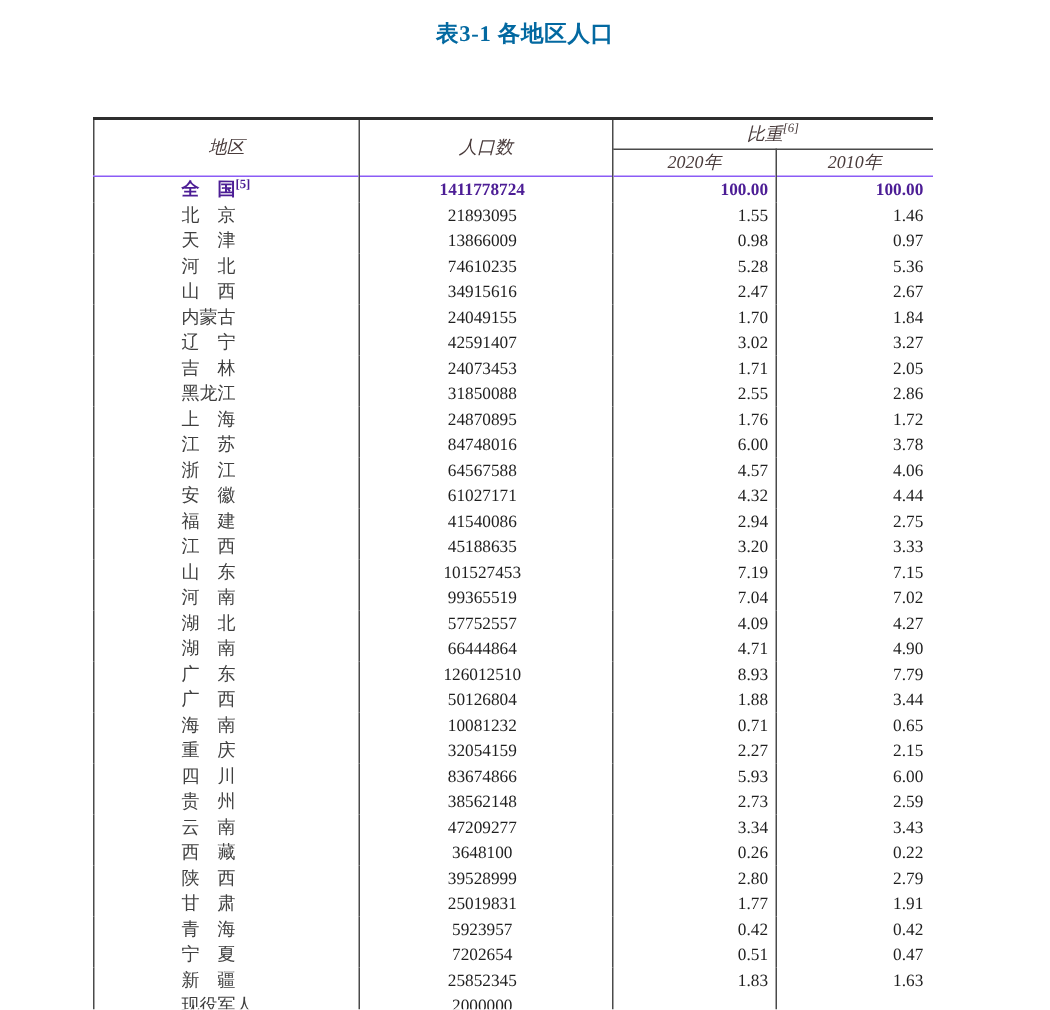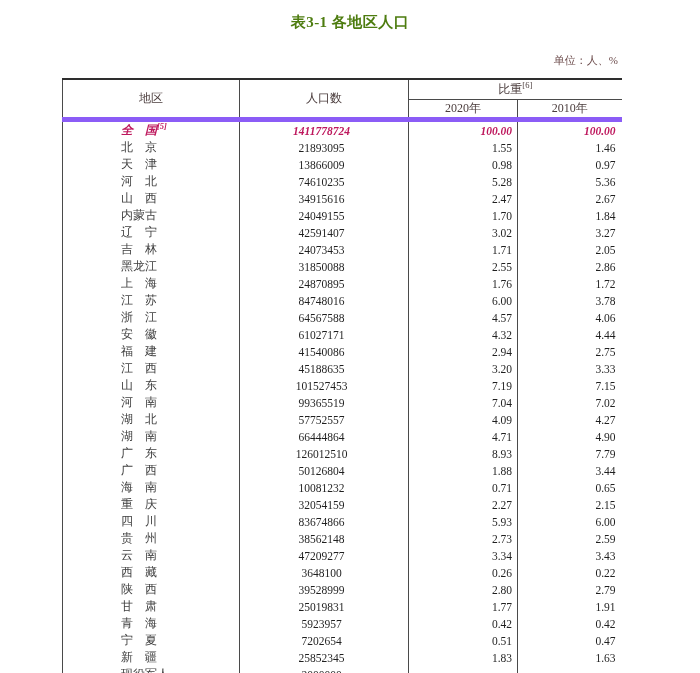--- a/index.html
+++ b/index.html
@@ -12,21 +12,21 @@
     overflow: hidden;
   }
   .title {
     position: absolute;
     top: 13px;
     left: 0;
     width: 100%;
     text-align: center;
     font-size: 15px;
     font-weight: bold;
-    color: #4d7c0f;
+    color: #0369a1;
     letter-spacing: 0.5px;
   }
   .unit-note {
     position: absolute;
     top: 53px;
     left: 62px;
     width: 556px;
     text-align: right;
     font-size: 11px;
     color: #6b4a4a;
@@ -39,21 +39,21 @@
     border-collapse: collapse;
     table-layout: fixed;
     border-top: 2px solid #2e2e2e;
     border-bottom: 2px solid #2e2e2e;
     border-left: 1px solid #4a4a4a;
   }
   col.c1 { width: 177px; }
   col.c2 { width: 169px; }
   col.c3 { width: 109px; }
   col.c4 { width: 104px; }
-  thead { border-bottom: 5px solid #8b5cf6; }
+  thead { border-bottom: 1px solid #8b5cf6; font-style: italic; }
   thead th {
     font-weight: normal;
     font-size: 12px;
     color: #4a3c3c;
     text-align: center;
     padding: 0;
   }
   th.h-region, th.h-population { border-right: 1px solid #4a4a4a; }
   th.h-proportion { height: 19px; border-bottom: 1px solid #4a4a4a; }
   th.h-2020 { height: 17px; border-right: 1px solid #4a4a4a; }
@@ -71,30 +71,29 @@
   td.c-region {
     font-size: 12px;
     color: #404040;
     text-align: left;
     padding-left: 58px;
     border-right: 1px solid #4a4a4a;
   }
   td.c-pop   { text-align: center; padding-right: 5px; border-right: 1px solid #4a4a4a; }
   td.c-2020  { text-align: right; padding-right: 5px; border-right: 1px solid #4a4a4a; }
   td.c-2010  { text-align: right; padding-right: 6px; }
-  tr.bold-row td { font-weight: bold; color: #be185d; font-style: italic; }
+  tr.bold-row td { font-weight: bold; color: #4c1d95; }
 </style>
 </head>
 <body>
 
 <div id="page">
 
   <div class="title">表3-1 各地区人口</div>
 
-  <div class="unit-note">单位：人、%</div>
 
   <table class="pop-table">
     <colgroup>
       <col class="c1">
         <col class="c2">
         <col class="c3">
         <col class="c4">
     </colgroup>
     <thead>
       <tr>

